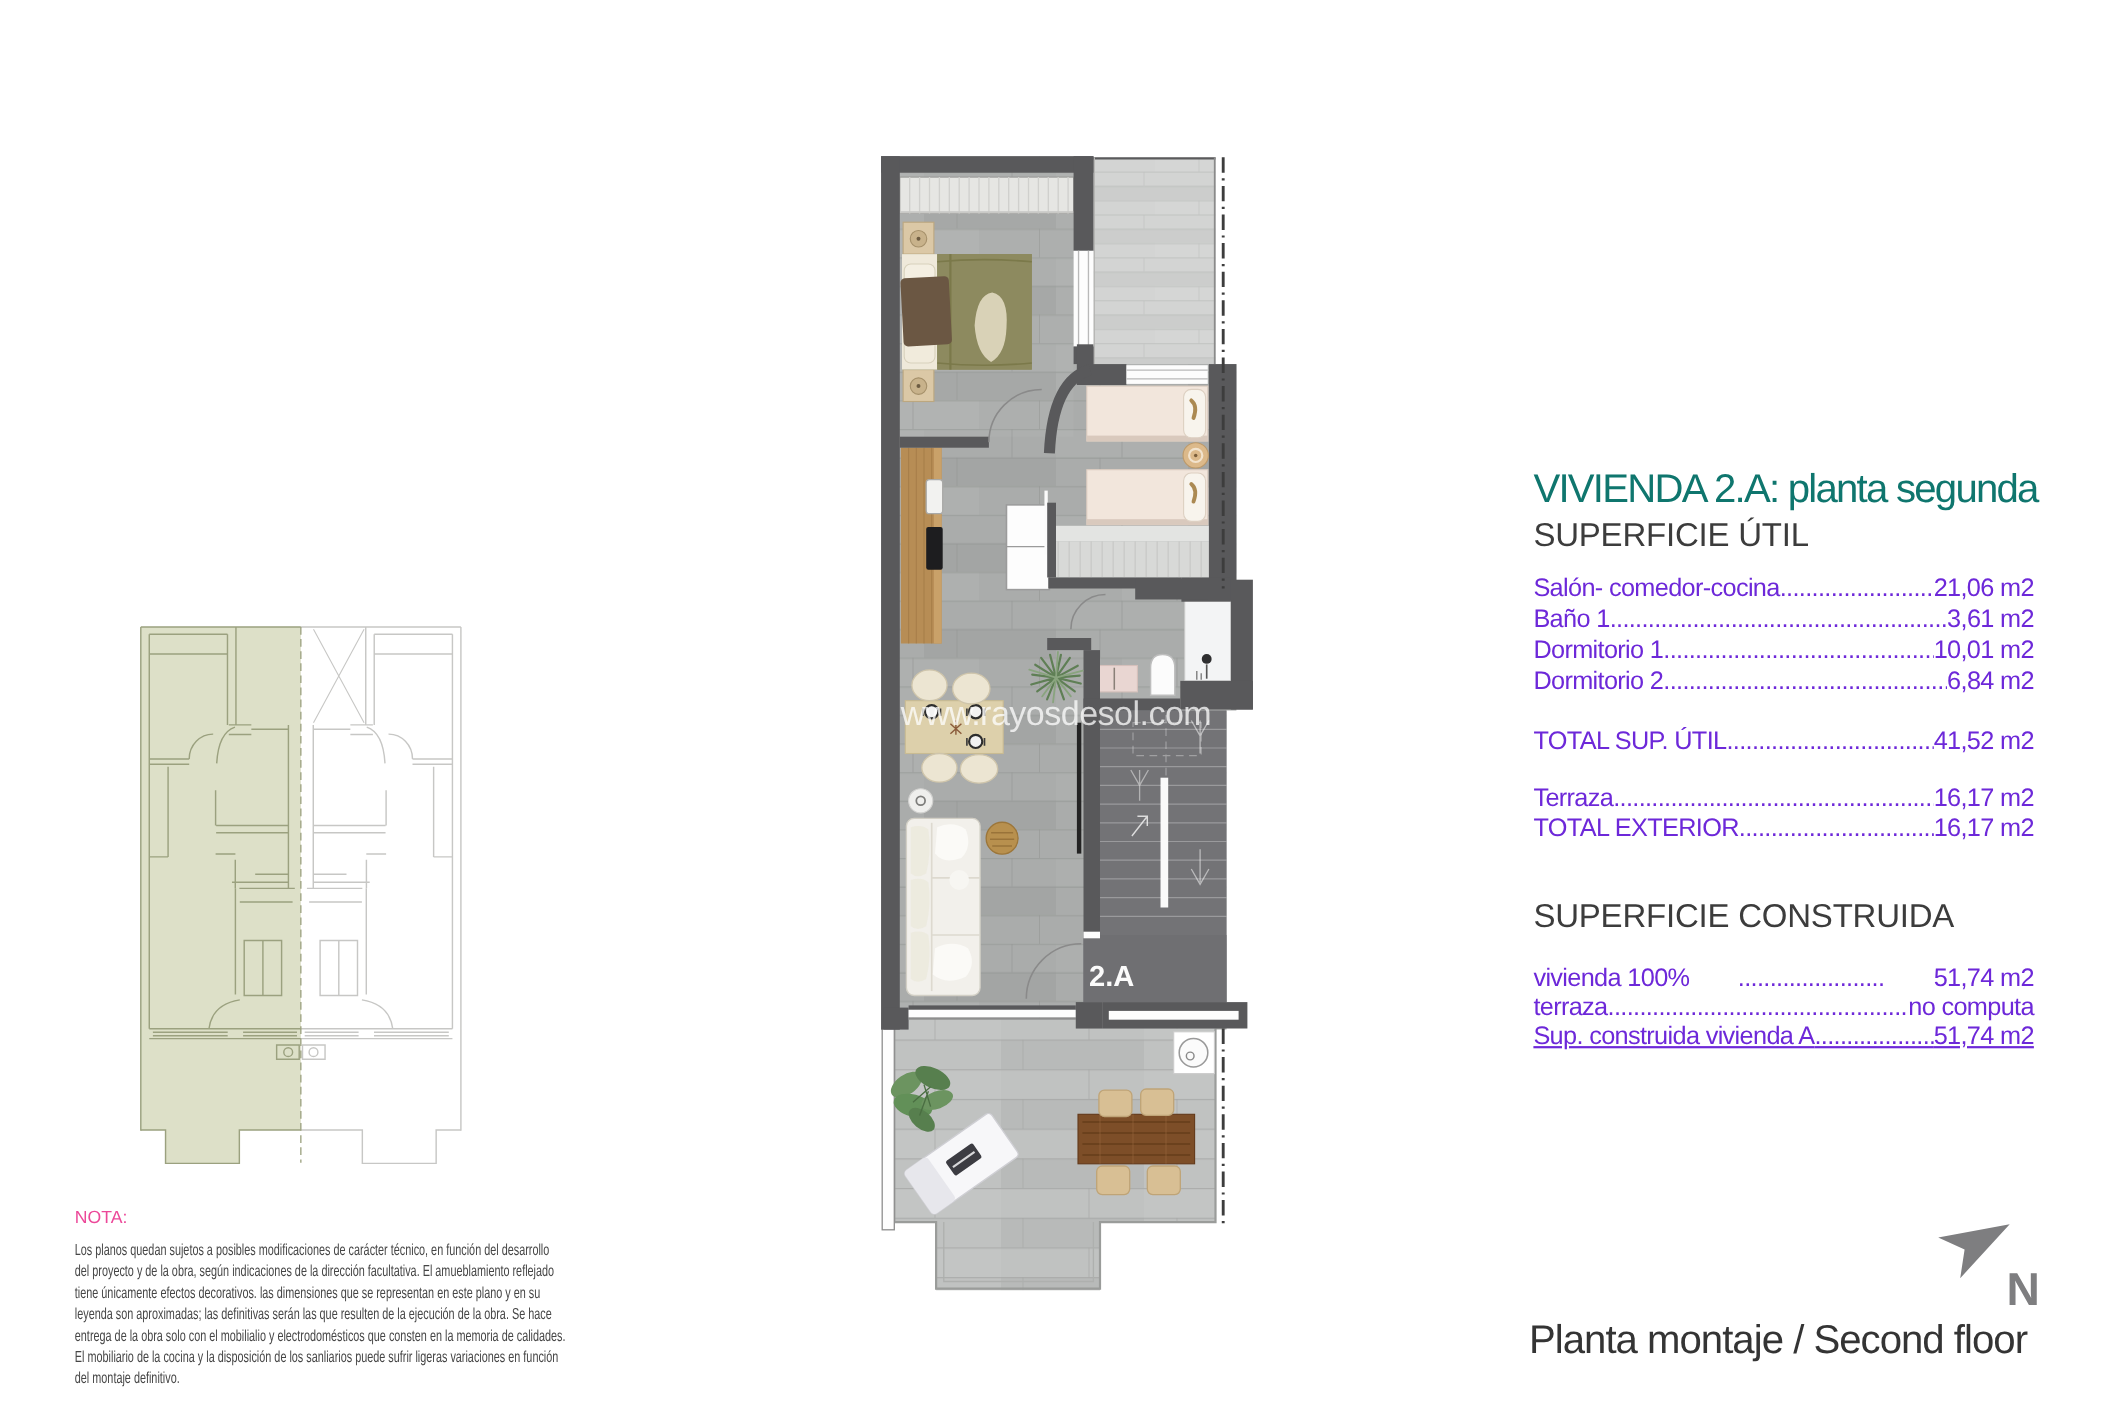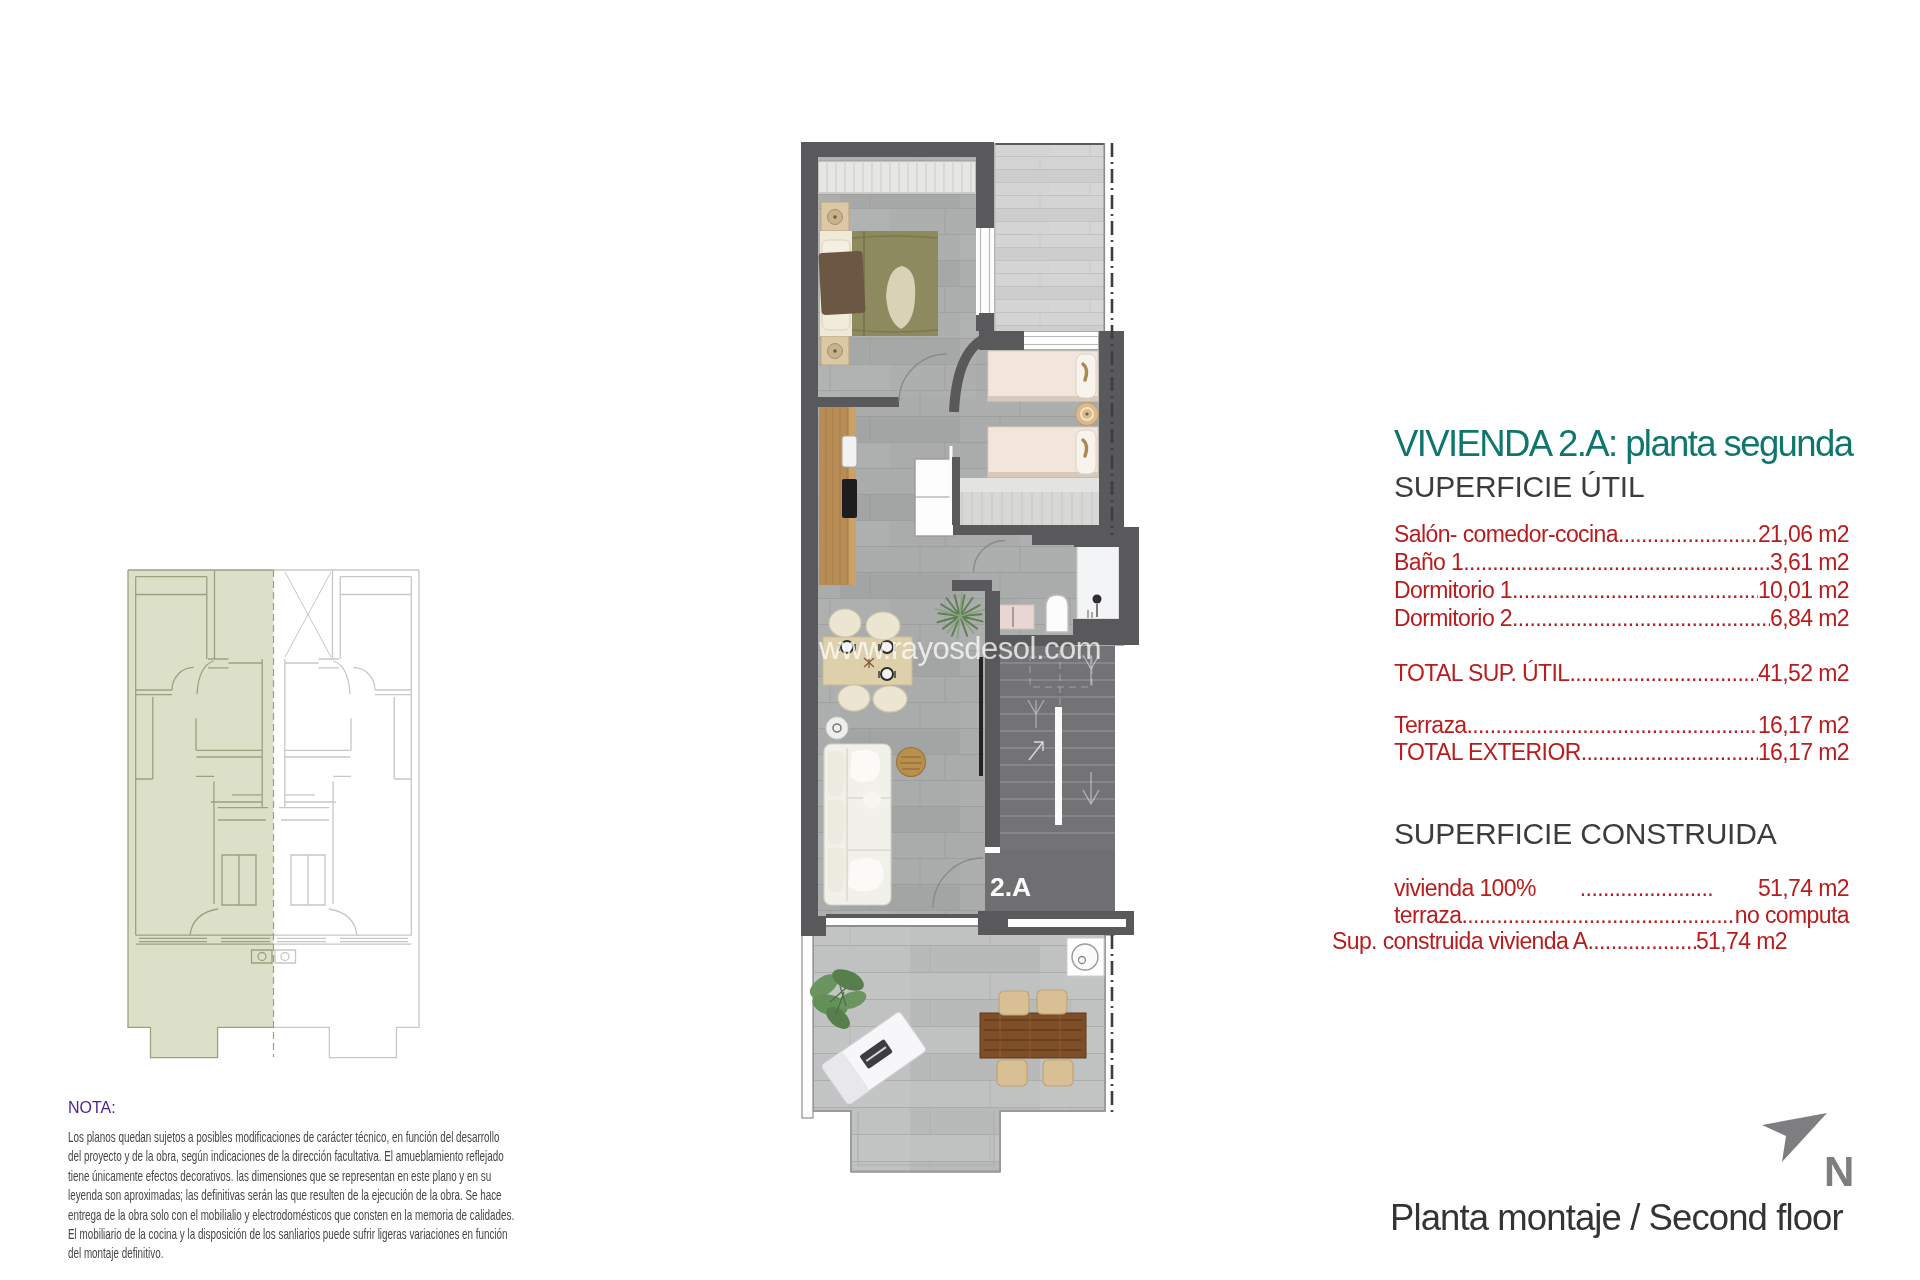--- a/index.html
+++ b/index.html
@@ -1,19 +1,19 @@
 <!DOCTYPE html>
 <html><head>
 <meta charset="utf-8">
 <style>
   html,body{margin:0;padding:0;background:#ffffff;width:1920px;height:1280px;overflow:hidden;}
   *{box-sizing:border-box;}
   body{font-family:"Liberation Sans",sans-serif;color:#3d3d3d;}
   .abs{position:absolute;}
-  .row{position:absolute;display:flex;align-items:baseline;white-space:nowrap;font-size:23px;letter-spacing:-0.6px;color:#b91c1c;}
+  .row{position:absolute;display:flex;align-items:baseline;white-space:nowrap;font-size:23px;letter-spacing:-0.6px;color:#6d28d9;}
   .row .dots{flex:1 1 auto;overflow:hidden;}
   .hdr{position:absolute;font-size:30px;letter-spacing:-0.2px;color:#3c3c3c;}
 </style>
 </head>
 <body>
 <svg class="abs" style="left:0;top:0" width="1920" height="1280" viewBox="0 0 1920 1280">
 <defs>
   <pattern id="pA" width="240" height="78" patternUnits="userSpaceOnUse">
     <rect width="240" height="78" fill="#aaacab"></rect>
     <rect x="0" y="0" width="120" height="26" fill="#ffffff" opacity="0.04"></rect>
@@ -414,27 +414,27 @@
 <div class="row" style="left:1394px;top:875px;width:455px;gap:44px;">
     <span>vivienda 100%</span>
     <span class="dots">....................................................................................................</span>
     <span>51,74 m2</span>
   </div>
 <div class="row" style="left:1394px;top:902px;width:455px;">
     <span>terraza</span>
     <span class="dots">....................................................................................................</span>
     <span>no computa</span>
   </div>
-<div class="row" style="left:1332px;top:928px;width:455px;">
+<div class="row" style="left:1394px;top:928px;width:455px;text-decoration:underline;">
     <span>Sup. construida vivienda A</span>
     <span class="dots">....................................................................................................</span>
     <span>51,74 m2</span>
   </div>
 
-<div class="abs" style="left:68px;top:1099px;font-size:16px;color:#4c1d95;">NOTA:</div>
+<div class="abs" style="left:68px;top:1099px;font-size:16px;color:#ec4899;">NOTA:</div>
 
 <div class="abs" style="left:68px;top:1128px;font-size:14.5px;line-height:19.4px;color:#464646;transform:scale(0.68,1);transform-origin:0 0;white-space:nowrap;">
 Los planos quedan sujetos a posibles modificaciones de carácter técnico, en función del desarrollo<br>
 del proyecto y de la obra, según indicaciones de la dirección facultativa. El amueblamiento reflejado<br>
 tiene únicamente efectos decorativos. las dimensiones que se representan en este plano y en su<br>
 leyenda son aproximadas; las definitivas serán las que resulten de la ejecución de la obra. Se hace<br>
 entrega de la obra solo con el mobilialio y electrodomésticos que consten en la memoria de calidades.<br>
 El mobiliario de la cocina y la disposición de los sanliarios puede sufrir ligeras variaciones en función<br>
 del montaje definitivo.
 </div>

